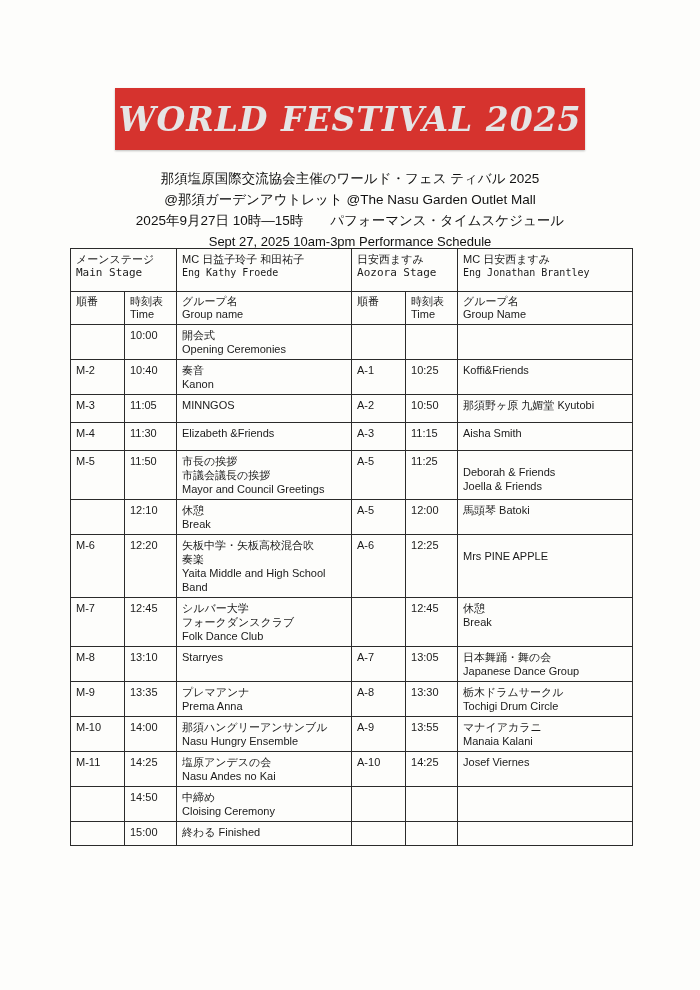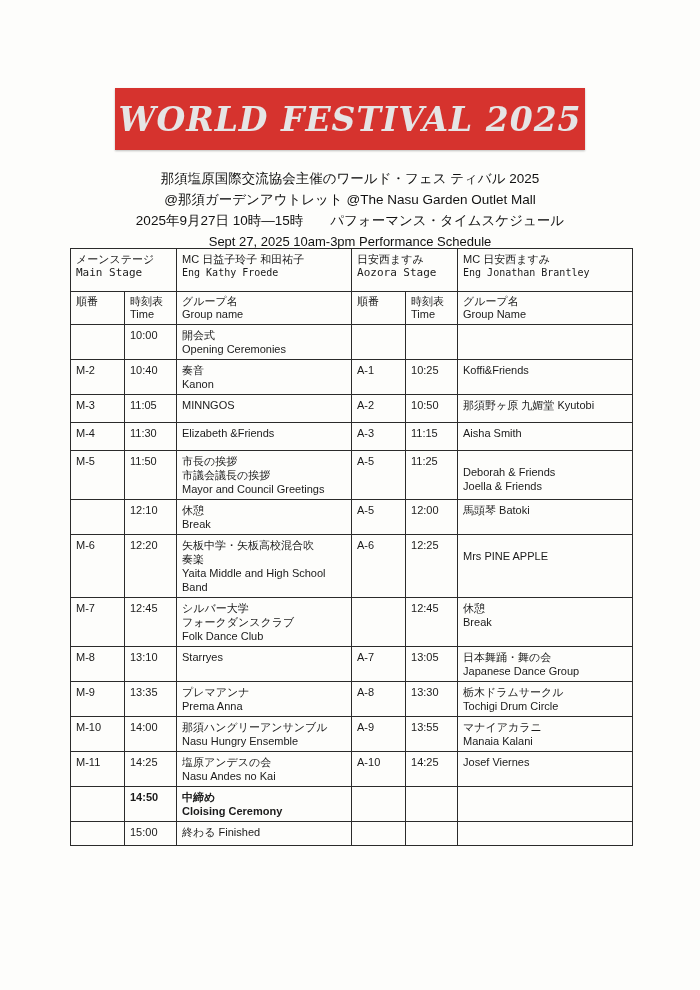--- a/index.html
+++ b/index.html
@@ -384,21 +384,21 @@
               <span class="jp" style="display: block;">塩原アンデスの会</span>
               <span class="en" style="display: block;">Nasu Andes no Kai</span>
             </td>
             <td class="no-cell">A-10</td>
             <td class="time-cell">14:25</td>
             <td class="grp-cell">
               <span class="jp" style="display: block;"></span>
               <span class="en" style="display: block;">Josef Viernes</span>
             </td>
           </tr>
-          <tr style="height: 28px; font-weight: bold;">
+          <tr style="height: 28px;">
             <td class="no-cell"></td>
             <td class="time-cell">14:50</td>
             <td class="grp-cell">
               <span class="jp" style="display: block;">中締め</span>
               <span class="en" style="display: block;">Cloising Ceremony</span>
             </td>
             <td class="no-cell"></td>
             <td class="time-cell"></td>
             <td class="grp-cell">
               <span class="jp" style="display: block;"></span>

